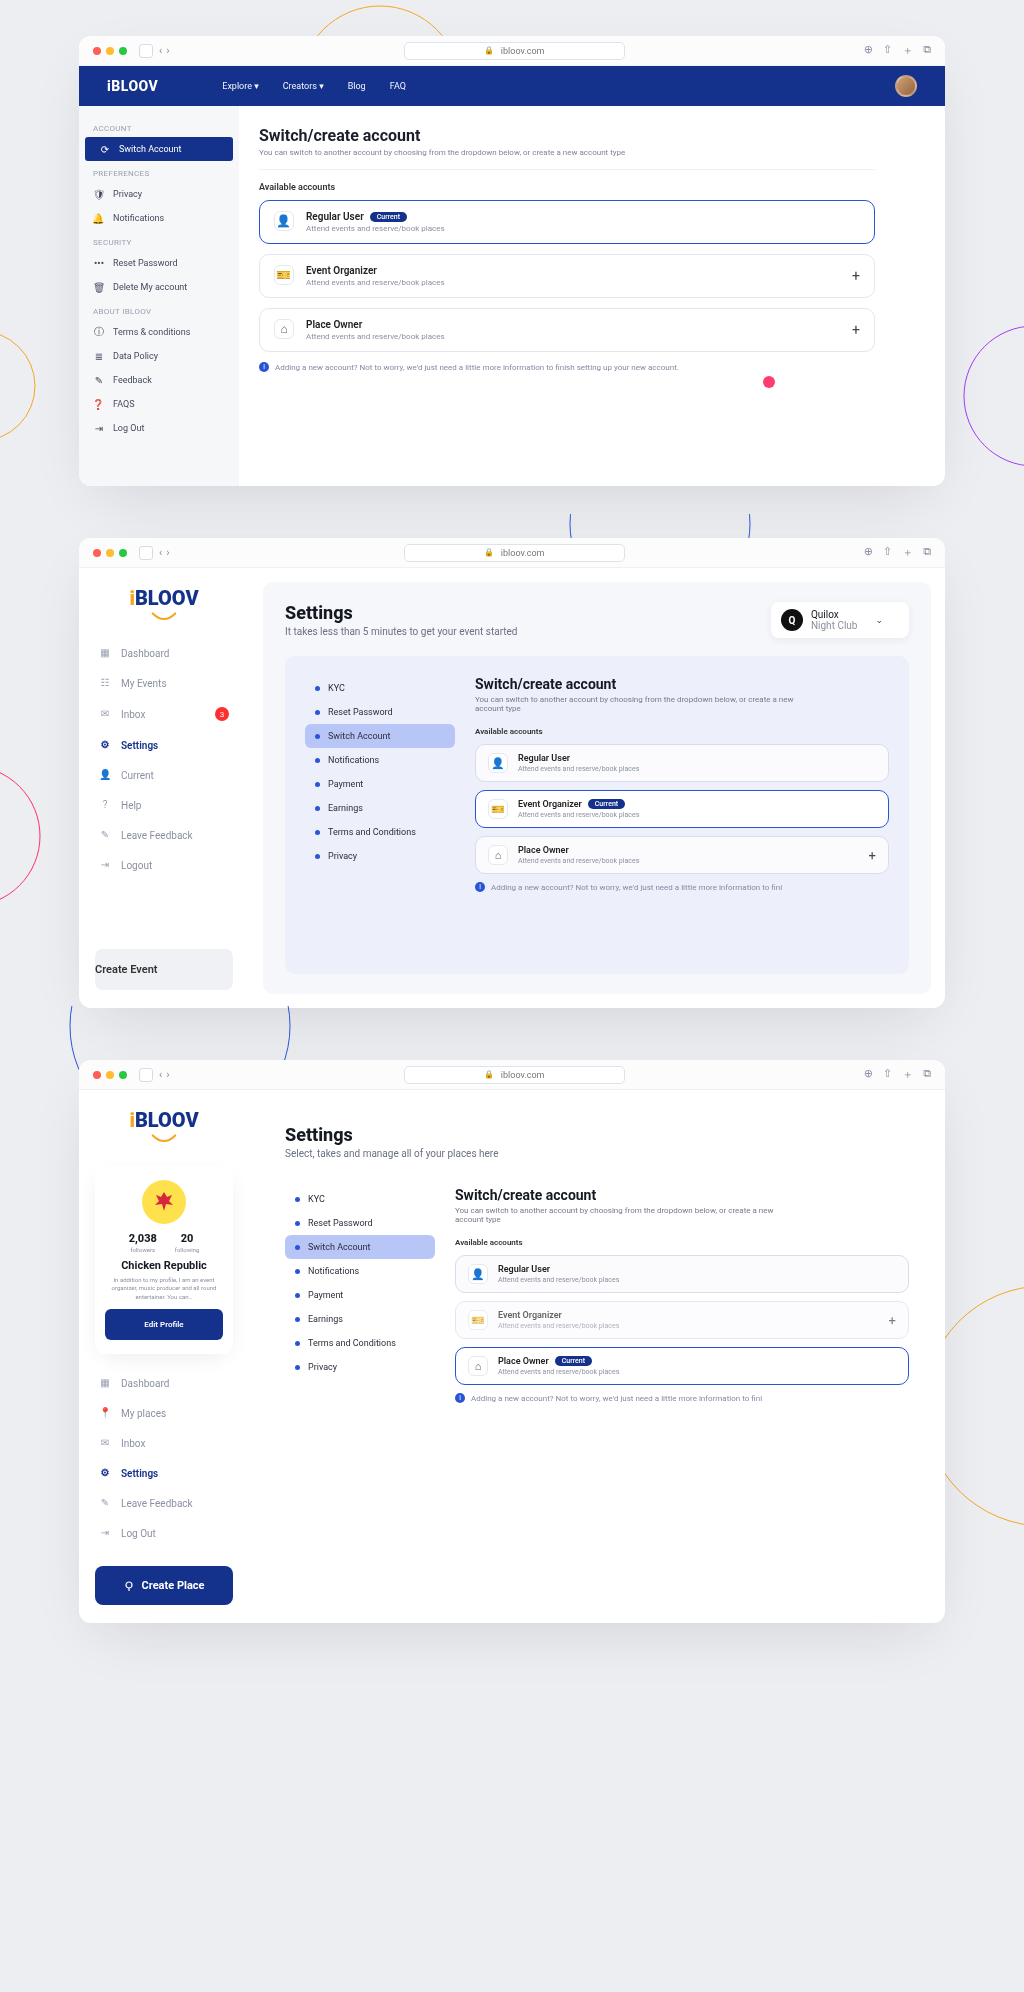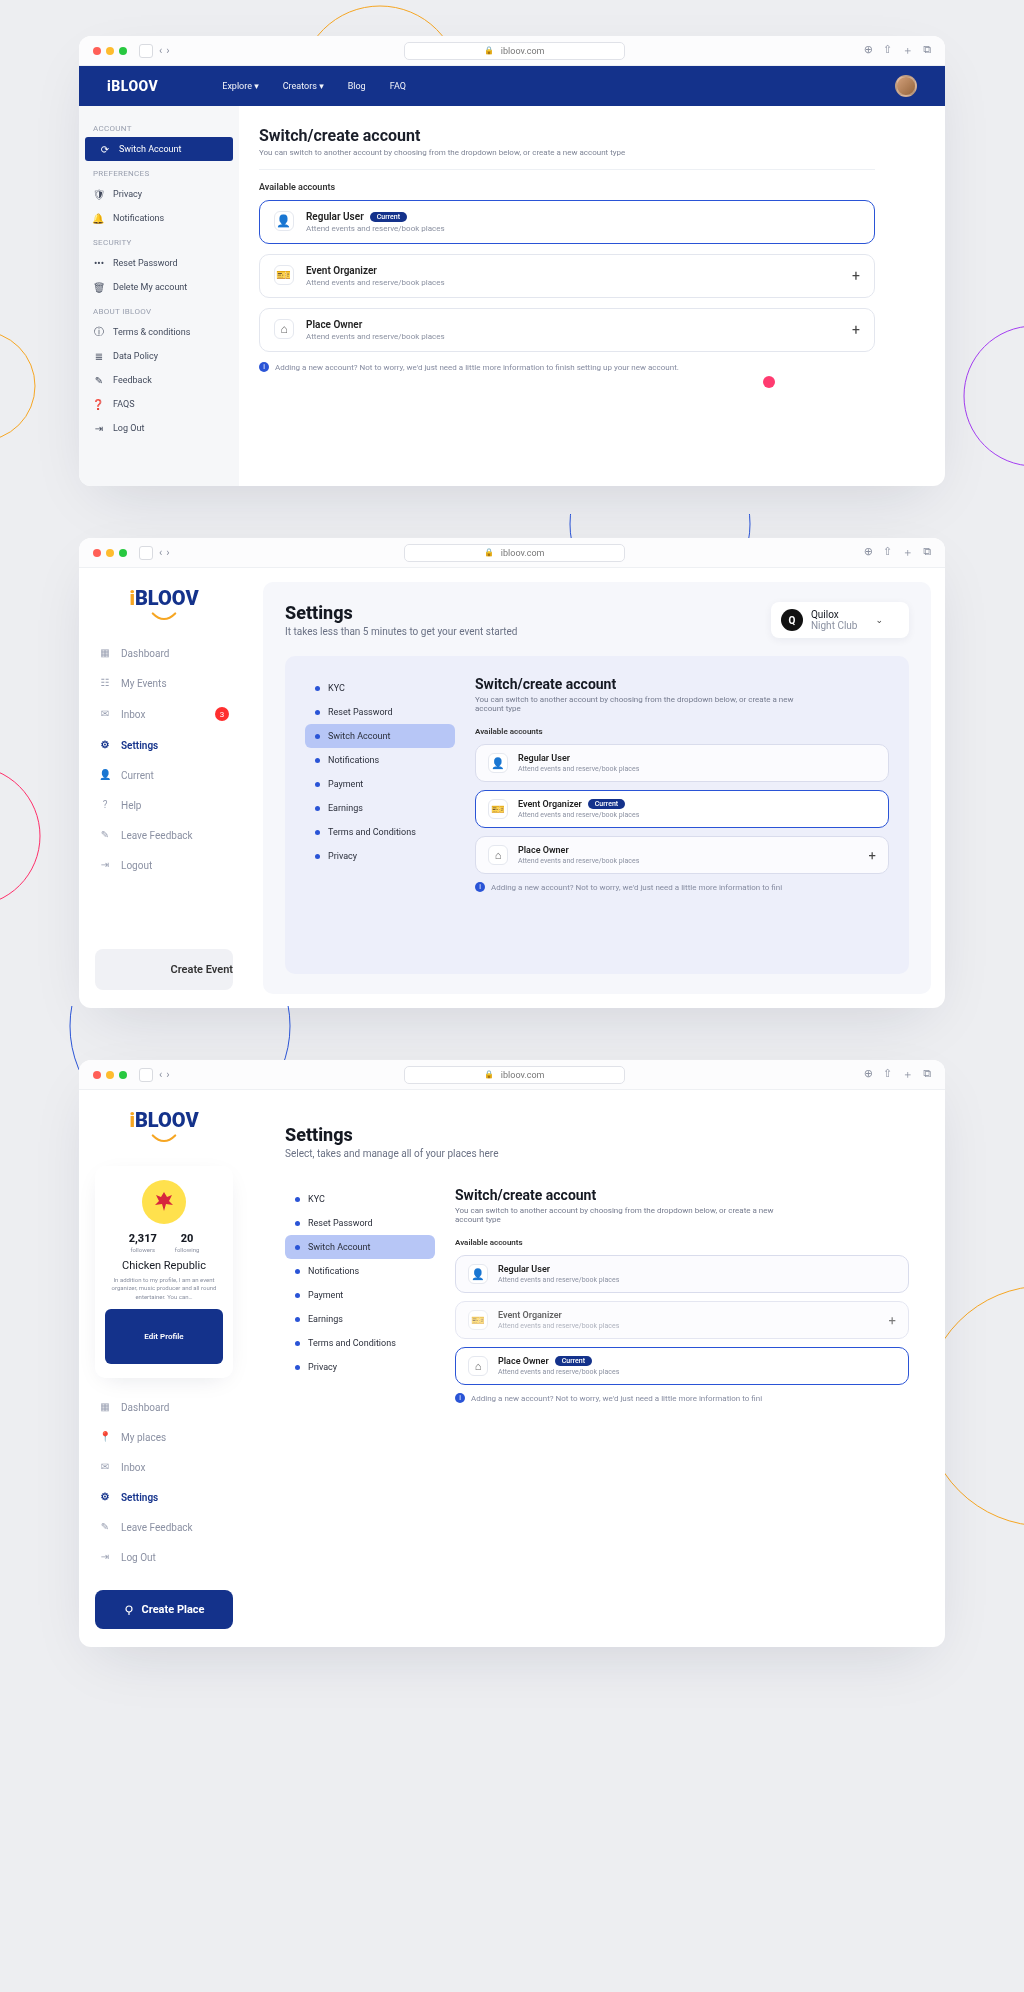--- a/index.html
+++ b/index.html
@@ -50,21 +50,21 @@
   .sb2{width:170px;padding:18px 16px}
   .brand2{font-size:20px;font-weight:900;text-align:center}
   .brand2 .i{color:#F6A623}.brand2 .b{color:#14328b}
   .smile{width:28px;height:12px;margin:2px auto 14px auto}
   .smile svg{display:block}
   .sb2 .it2{display:flex;align-items:center;gap:10px;font-size:10px;color:#8b91a3;padding:9px 4px;cursor:pointer}
   .sb2 .it2.active{color:#14328b;font-weight:600}
   .sb2 .it2 .ic2{width:12px;height:12px;display:inline-block;text-align:center;font-size:10px;color:#9aa0b2}
   .sb2 .it2.active .ic2{color:#14328b}
   .sb2 .bcount{margin-left:auto;background:#ff2f2f;color:#fff;width:14px;height:14px;border-radius:50%;font-size:8px;display:flex;align-items:center;justify-content:center}
-  .cta{background:#f0f1f5;color:#333;font-size:11px;font-weight:600;text-align:right;padding:14px 0;border-radius:8px;margin-top:auto;cursor:pointer}
+  .cta{background:#f0f1f5;color:#333;font-size:11px;font-weight:600;text-align:left;padding:14px 0;border-radius:8px;margin-top:auto;cursor:pointer}
   .main2{flex:1;background:#f6f7fb;border-radius:10px;margin:14px;padding:20px 22px;display:flex;flex-direction:column}
   .m2head{display:flex;justify-content:space-between;align-items:flex-start;margin-bottom:18px}
   .m2h .t{font-size:18px;font-weight:800;color:#151922}
   .m2h .s{font-size:10px;color:#6a7184;margin-top:3px}
   .card-sw{background:#fff;border-radius:8px;padding:7px 26px 7px 10px;display:flex;align-items:center;gap:8px;box-shadow:0 2px 8px rgba(20,30,60,.06)}
   .card-sw .av{width:22px;height:22px;border-radius:50%;background:#111;color:#fff;font-size:10px;display:flex;align-items:center;justify-content:center;font-weight:700}
   .card-sw .nm{font-size:10px;font-weight:400;color:#151922}
   .card-sw .dt{font-size:10px;color:#8b91a1}
   .card-sw .chev{margin-left:10px;color:#444;font-size:9px}
   .panel{background:#edeffa;border-radius:10px;padding:20px;display:flex;gap:20px;flex:1}
@@ -83,23 +83,23 @@
   .acc2 .ttl{font-size:9px;font-weight:600;color:#222;display:flex;align-items:center;gap:6px}
   .acc2 .ds{font-size:7px;color:#8b91a1;margin-top:2px}
   .acc2 .plus{margin-left:auto;color:#444;font-size:13px;align-self:center}
   
   .pcard{background:#fff;border-radius:10px;padding:14px 10px;box-shadow:0 6px 24px -10px rgba(20,30,60,.15);text-align:center;margin-top:6px}
   .plogo{width:44px;height:44px;border-radius:50%;background:#ffe14d;margin:0 auto 8px auto;display:flex;align-items:center;justify-content:center}
   .plogo svg{display:block}
   .stats{display:flex;justify-content:center;gap:18px;margin:6px 0}
   .stats .v{font-size:11px;font-weight:800;color:#151922}
   .stats .l{font-size:6px;color:#8b91a1;margin-top:1px}
-  .pname{font-size:11px;font-weight:400;color:#151922;margin-top:2px}
+  .pname{font-size:11px;font-weight:700;color:#151922;margin-top:2px}
   .pbio{font-size:6px;color:#8b91a1;margin-top:4px;line-height:1.4}
-  .editp{background:#14328b;color:#fff;font-size:8px;font-weight:600;padding:23px 0;border-radius:6px;margin-top:8px;cursor:pointer}
+  .editp{background:#14328b;color:#fff;font-size:8px;font-weight:600;padding:11px 0;border-radius:6px;margin-top:8px;cursor:pointer}
   .cta3{background:#14328b;color:#fff;font-size:11px;font-weight:700;text-align:center;padding:13px 0;border-radius:8px;margin-top:18px;cursor:pointer;display:flex;align-items:center;justify-content:center;gap:8px}
   .cta3 .pin{width:10px;height:10px}
   
   .arc{position:absolute;pointer-events:none}
 </style>
 </head>
 <body>
 
 <div class="stage" style="position:relative">
 
@@ -431,21 +431,21 @@
             </svg>
           </div>
       <div class="pcard">
         <div class="plogo">
               <svg width="26" height="26" viewBox="0 0 26 26">
                 <path d="M13 3 L16 8 L21 6 L18 12 L22 16 L15 15 L13 22 L11 15 L4 16 L8 12 L5 6 L10 8 Z" fill="#d7263d"></path>
               </svg>
             </div>
         <div class="stats">
           <div>
-                <div class="v">2,317</div>
+                <div class="v">2,038</div>
                 <div class="l">followers</div>
               </div>
           <div>
                 <div class="v">20</div>
                 <div class="l">following</div>
               </div>
         </div>
         <div class="pname">Chicken Republic</div>
         <div class="pbio">In addition to my profile, I am an event organizer, music producer and all round entertainer. You can…</div>
         <div class="editp">Edit Profile</div>

